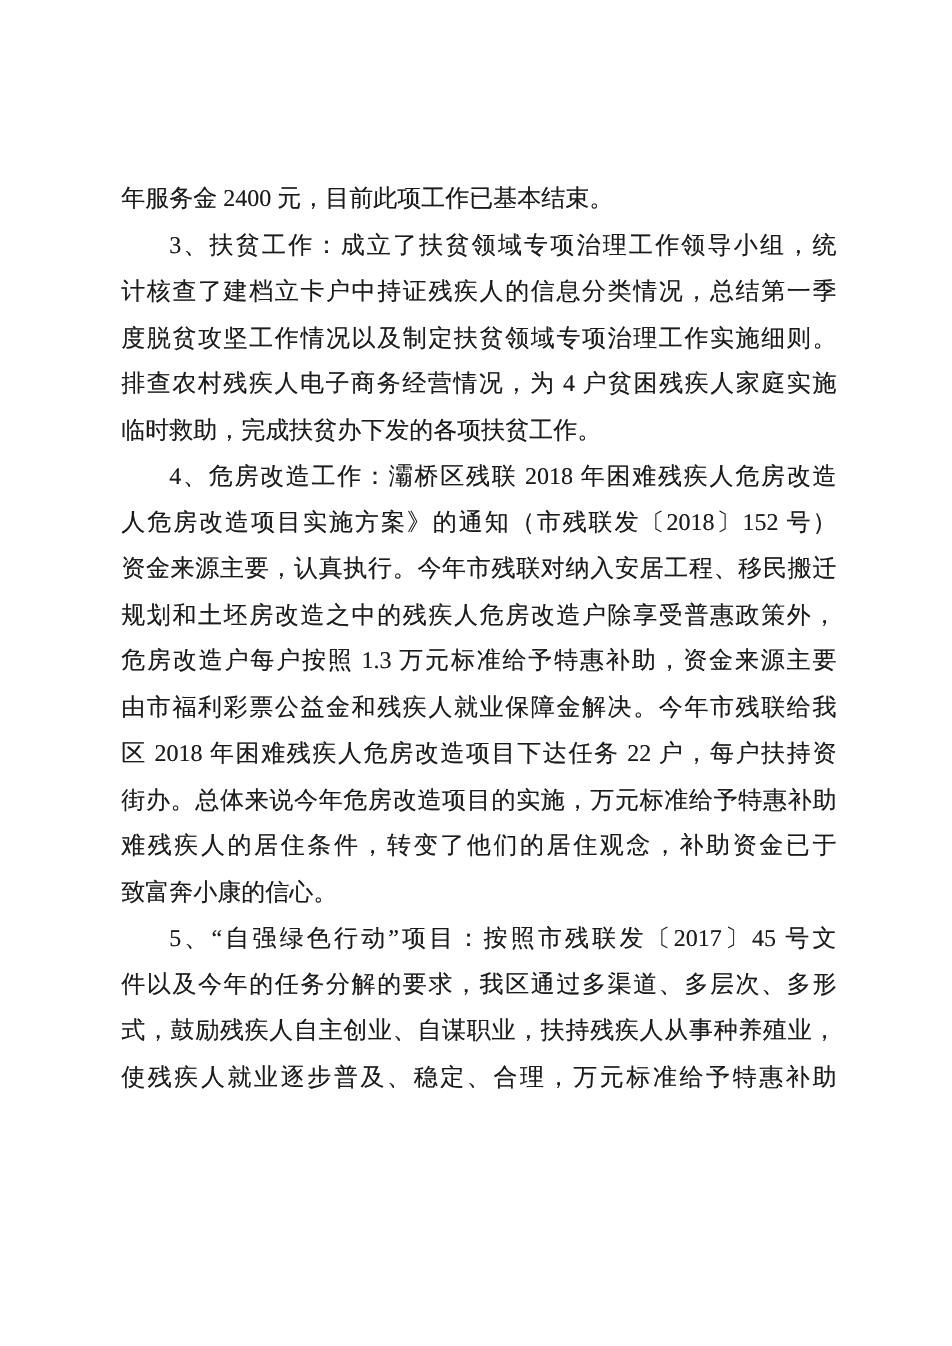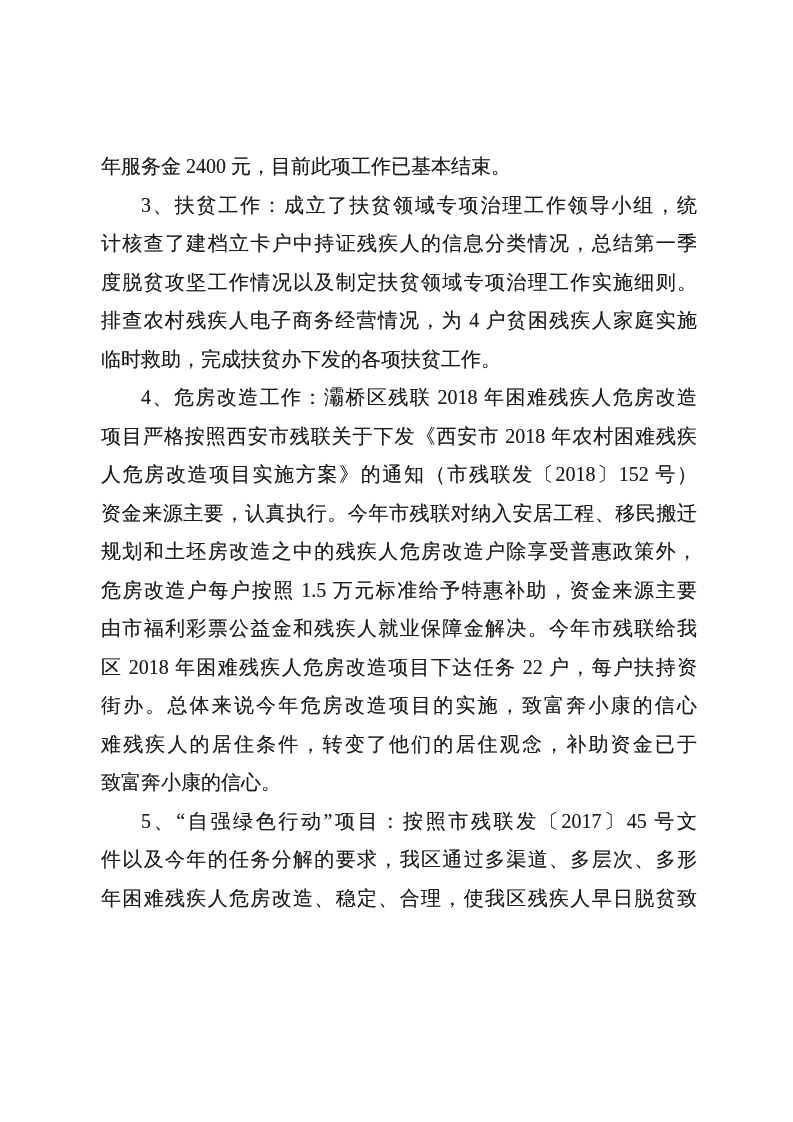--- a/index.html
+++ b/index.html
@@ -60,31 +60,31 @@
       </div>
       <div class="para indent">
         <div class="line">3、扶贫工作：成立了扶贫领域专项治理工作领导小组，统</div>
         <div class="line">计核查了建档立卡户中持证残疾人的信息分类情况，总结第一季</div>
         <div class="line">度脱贫攻坚工作情况以及制定扶贫领域专项治理工作实施细则。</div>
         <div class="line">排查农村残疾人电子商务经营情况，为 4 户贫困残疾人家庭实施</div>
         <div class="line natural">临时救助，完成扶贫办下发的各项扶贫工作。</div>
       </div>
       <div class="para indent">
         <div class="line">4、危房改造工作：灞桥区残联 2018 年困难残疾人危房改造</div>
-        <div class="line">项目严格按照西安市残联关于下发《西安市 2018 年农村困难残疾</div>
         <div class="line">人危房改造项目实施方案》的通知（市残联发〔2018〕152 号）</div>
         <div class="line">资金来源主要，认真执行。今年市残联对纳入安居工程、移民搬迁</div>
         <div class="line">规划和土坯房改造之中的残疾人危房改造户除享受普惠政策外，</div>
-        <div class="line">危房改造户每户按照 1.5 万元标准给予特惠补助，资金来源主要</div>
+        <div class="line">危房改造户每户按照 1.3 万元标准给予特惠补助，资金来源主要</div>
         <div class="line">由市福利彩票公益金和残疾人就业保障金解决。今年市残联给我</div>
         <div class="line">区 2018 年困难残疾人危房改造项目下达任务 22 户，每户扶持资</div>
-        <div class="line">街办。总体来说今年危房改造项目的实施，致富奔小康的信心</div>
+        <div class="line">街办。总体来说今年危房改造项目的实施，万元标准给予特惠补助</div>
         <div class="line">难残疾人的居住条件，转变了他们的居住观念，补助资金已于</div>
         <div class="line natural">致富奔小康的信心。</div>
       </div>
       <div class="para indent">
         <div class="line">5、“自强绿色行动”项目：按照市残联发〔2017〕45 号文</div>
         <div class="line">件以及今年的任务分解的要求，我区通过多渠道、多层次、多形</div>
-        <div class="line">年困难残疾人危房改造、稳定、合理，使我区残疾人早日脱贫致</div>
+        <div class="line">式，鼓励残疾人自主创业、自谋职业，扶持残疾人从事种养殖业，</div>
+        <div class="line">使残疾人就业逐步普及、稳定、合理，万元标准给予特惠补助</div>
       </div>
     </div>
   <div class="footer">— 3 —</div>
 </div>
 
 </body></html>

